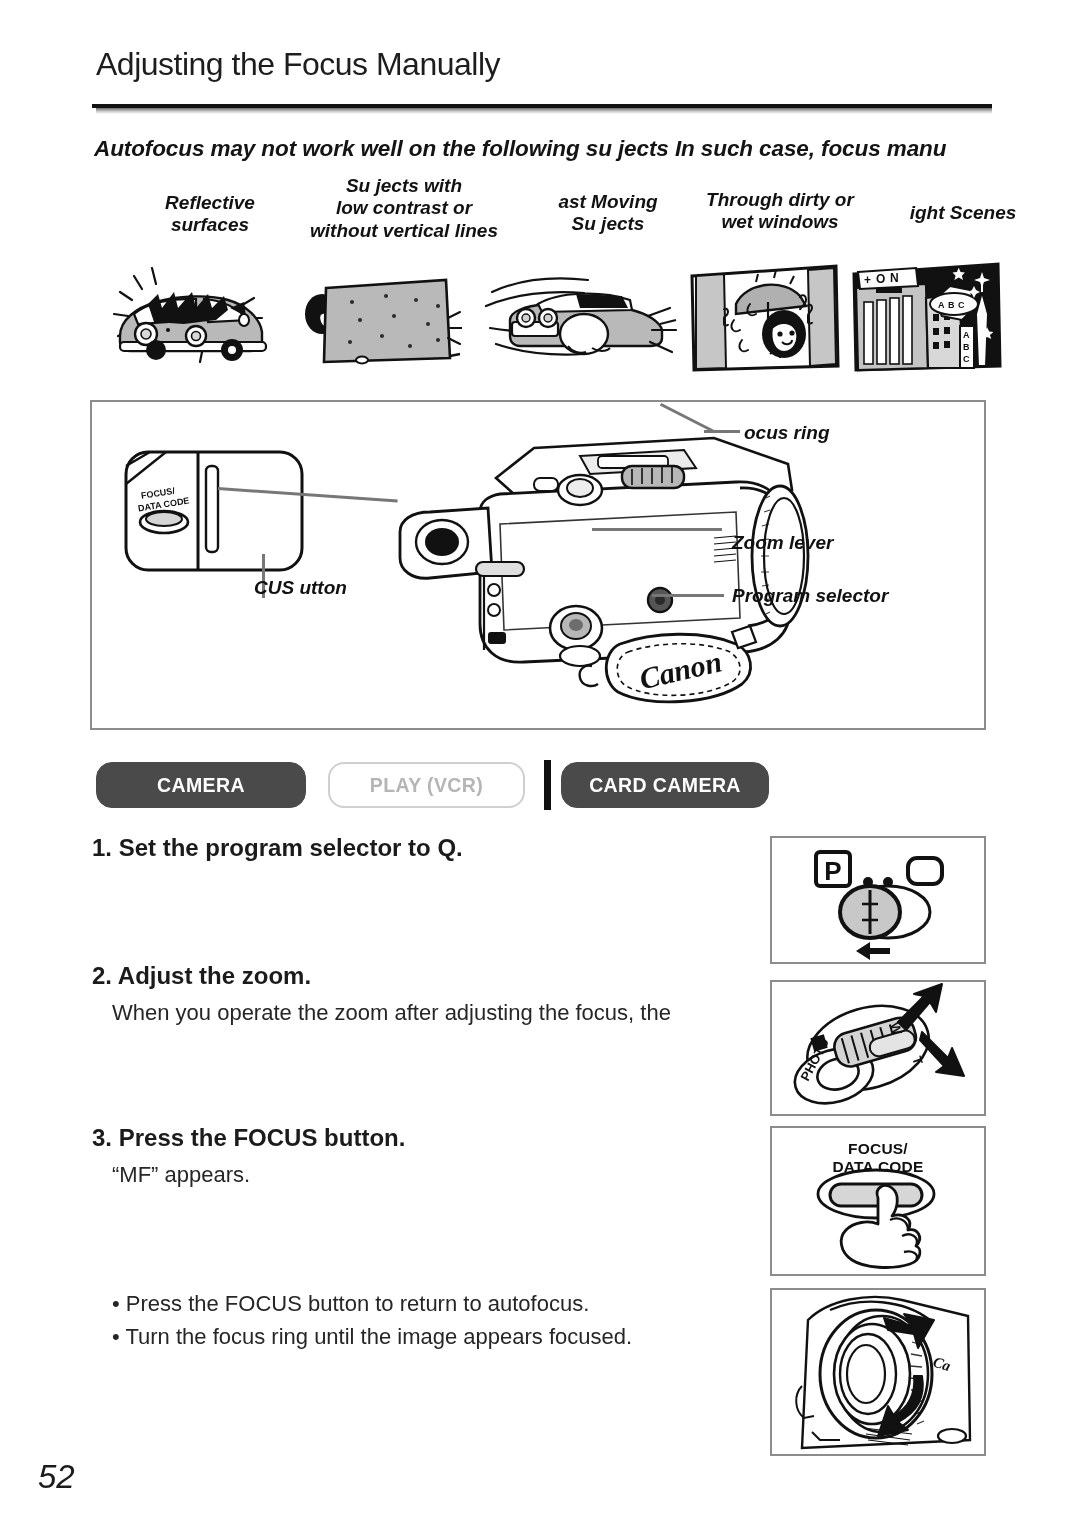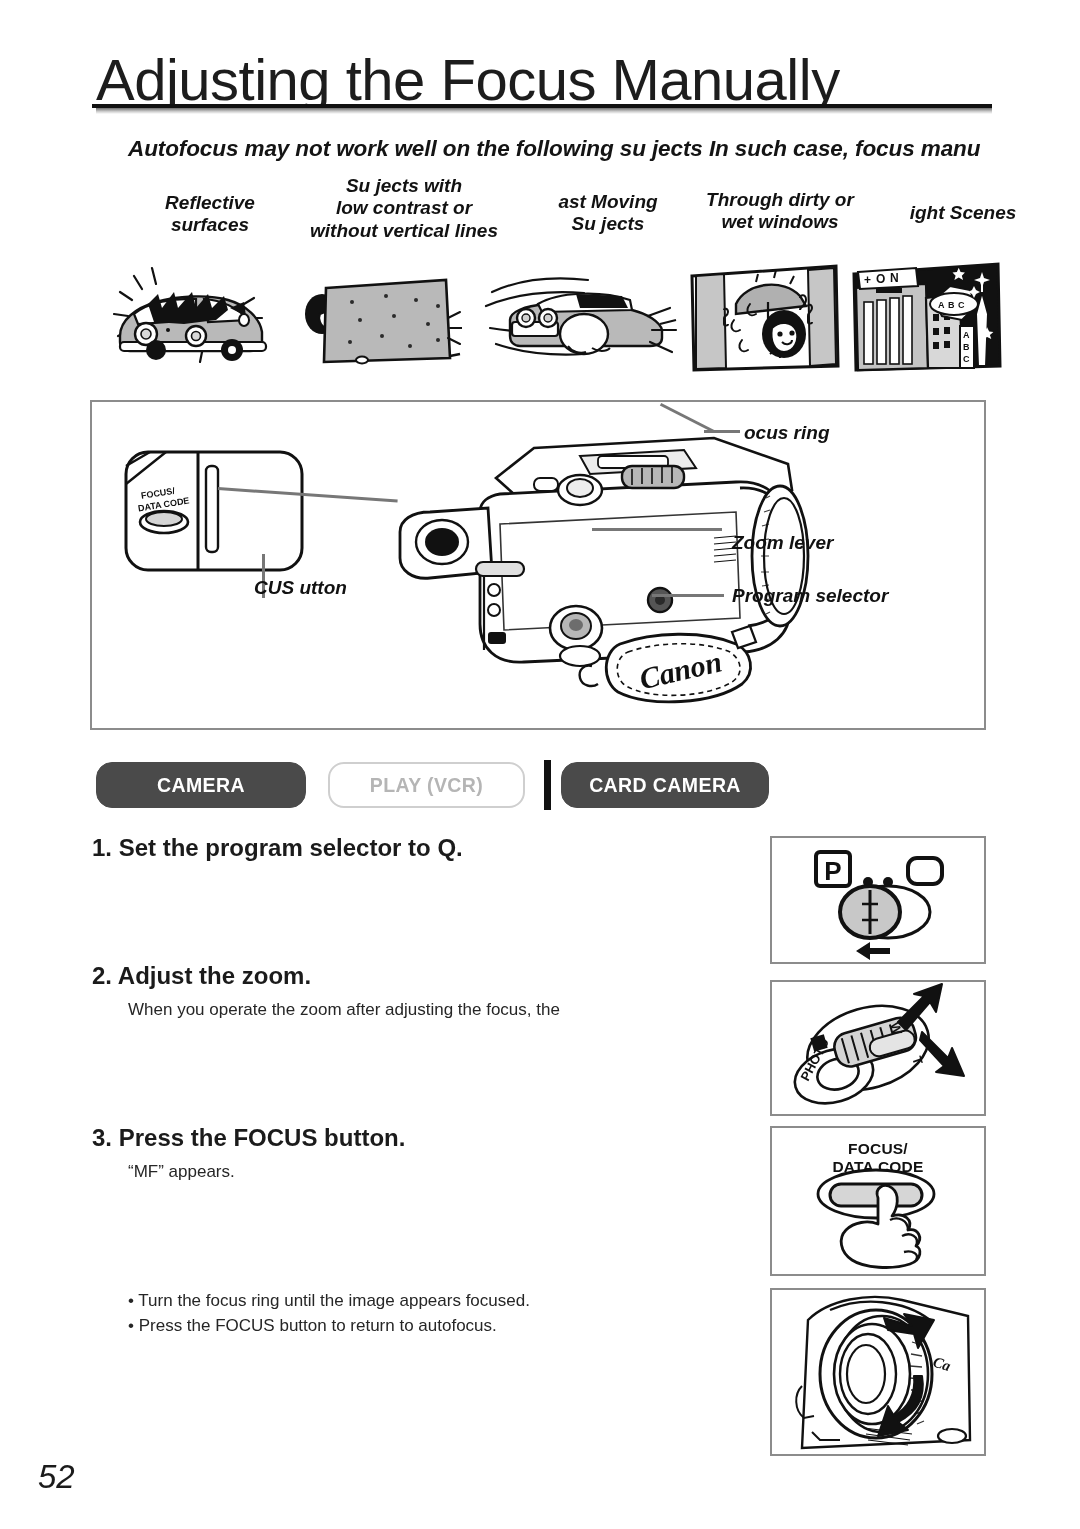--- a/index.html
+++ b/index.html
@@ -14,21 +14,21 @@
     overflow: hidden;
     font-family: "Liberation Sans", sans-serif;
     color: #1a1a1a;
   }
 
   
   .page-title {
     position: absolute;
     left: 96px;
     top: 46px;
-    font-size: 58px;
+    font-size: 32px;
     font-weight: 400;
     letter-spacing: -0.5px;
     color: #1d1d1d;
     white-space: nowrap;
     font-family: "Liberation Sans", sans-serif;
   }
   .title-rule {
     position: absolute;
     left: 92px;
     top: 104px;
@@ -59,21 +59,20 @@
     height: 40px;
     overflow: hidden;
   }
   .intro-text {
     font-size: 22.5px;
     font-weight: bold;
     font-style: italic;
     white-space: nowrap;
     color: #141414;
     letter-spacing: -0.1px;
-    margin-left: 34px;
   }
 
   
   .conditions {
     position: absolute;
     left: 90px;
     top: 182px;
     width: 930px;
     height: 70px;
   }
@@ -192,25 +191,25 @@
   }
   .step { position: absolute; left: 0; width: 680px; }
   .step-head {
     font-size: 24px;
     font-weight: bold;
     color: #1b1b1b;
     line-height: 1.3;
     white-space: nowrap;
   }
   .step-body {
-    font-size: 17px;
+    font-size: 22px;
     font-weight: 400;
     color: #262626;
     line-height: 1.48;
-    margin-left: 36px;
+    margin-left: 20px;
     margin-top: 6px;
   }
   .step-body .bullet-line { white-space: nowrap; }
   .step-s1 { top: 0px; }
   .step-s2 { top: 128px; }
   .step-s3 { top: 290px; }
   .step-s4 { top: 450px; }
 
   
   .panel {
@@ -527,22 +526,22 @@
 
   <div class="step step-s3">
     <div class="step-head">3. Press the FOCUS button.</div>
     <div class="step-body">
       <div class="bullet-line">“MF” appears.</div>
     </div>
   </div>
 
   <div class="step step-s4">
     <div class="step-body">
+      <div class="bullet-line">• Press the FOCUS button to return to autofocus.</div>
       <div class="bullet-line">• Turn the focus ring until the image appears focused.</div>
-      <div class="bullet-line">• Press the FOCUS button to return to autofocus.</div>
     </div>
   </div>
 </div>
 
 <div class="panel p0">
   <svg width="212" height="124" viewBox="0 0 212 124">
     <rect x="44" y="14" width="34" height="34" rx="4" fill="#fff" stroke="#111" stroke-width="4"></rect>
     <text x="61" y="42" text-anchor="middle" font-family="'Liberation Sans', sans-serif" font-size="26" font-weight="bold" fill="#111">P</text>
     <circle cx="96" cy="44" r="5" fill="#111"></circle>
     <circle cx="116" cy="44" r="5" fill="#111"></circle>

